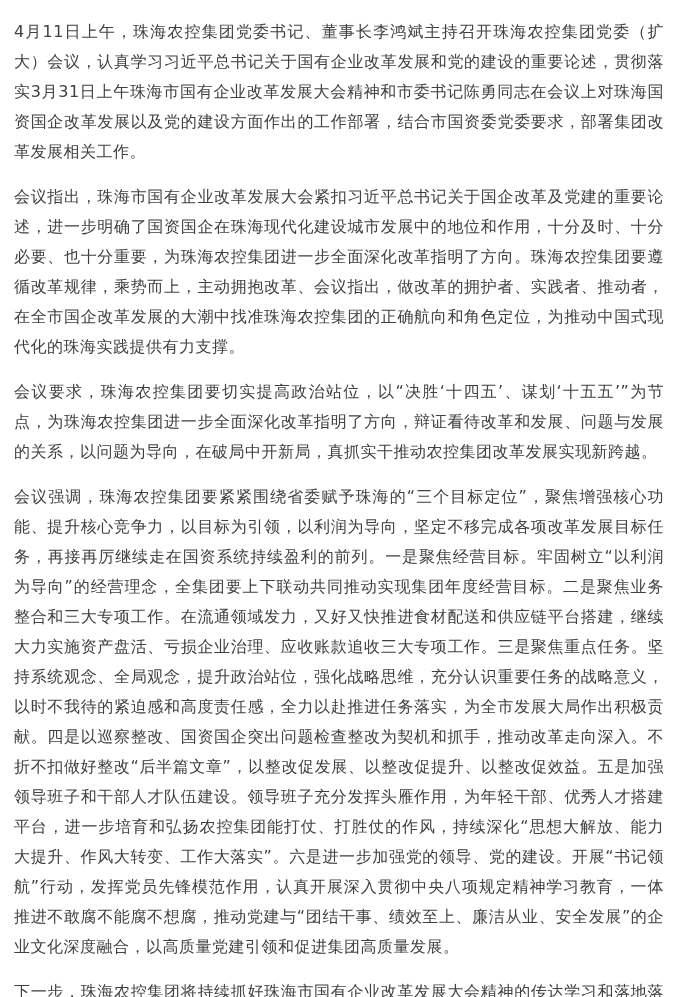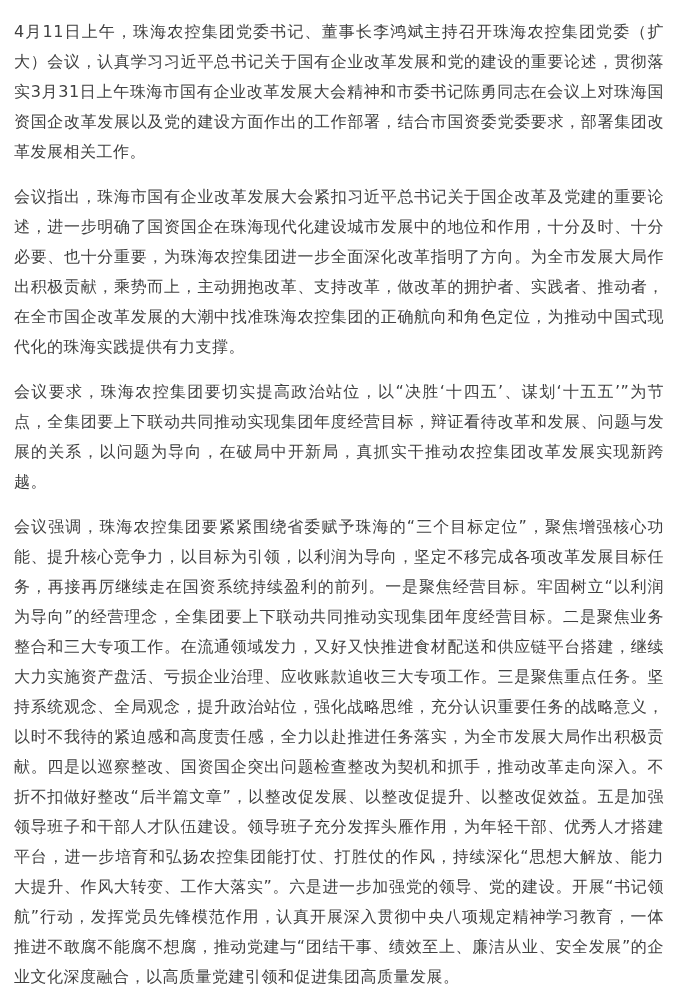--- a/index.html
+++ b/index.html
@@ -32,19 +32,19 @@
     .article p:last-child {
       margin-bottom: 0;
     }
   </style>
 </head>
 <body>
 
 <div class="page">
   <div class="article">
     <p>4月11日上午，珠海农控集团党委书记、董事长李鸿斌主持召开珠海农控集团党委（扩大）会议，认真学习习近平总书记关于国有企业改革发展和党的建设的重要论述，贯彻落实3月31日上午珠海市国有企业改革发展大会精神和市委书记陈勇同志在会议上对珠海国资国企改革发展以及党的建设方面作出的工作部署，结合市国资委党委要求，部署集团改革发展相关工作。</p>
-    <p>会议指出，珠海市国有企业改革发展大会紧扣习近平总书记关于国企改革及党建的重要论述，进一步明确了国资国企在珠海现代化建设城市发展中的地位和作用，十分及时、十分必要、也十分重要，为珠海农控集团进一步全面深化改革指明了方向。为全市发展大局作出积极贡献，乘势而上，主动拥抱改革、支持改革，做改革的拥护者、实践者、推动者，在全市国企改革发展的大潮中找准珠海农控集团的正确航向和角色定位，为推动中国式现代化的珠海实践提供有力支撑。</p>
-    <p>会议要求，珠海农控集团要切实提高政治站位，以“决胜‘十四五’、谋划‘十五五’”为节点，全集团要上下联动共同推动实现集团年度经营目标，辩证看待改革和发展、问题与发展的关系，以问题为导向，在破局中开新局，真抓实干推动农控集团改革发展实现新跨越。</p>
+    <p>会议指出，珠海市国有企业改革发展大会紧扣习近平总书记关于国企改革及党建的重要论述，进一步明确了国资国企在珠海现代化建设城市发展中的地位和作用，十分及时、十分必要、也十分重要，为珠海农控集团进一步全面深化改革指明了方向。珠海农控集团要遵循改革规律，乘势而上，主动拥抱改革、会议指出，做改革的拥护者、实践者、推动者，在全市国企改革发展的大潮中找准珠海农控集团的正确航向和角色定位，为推动中国式现代化的珠海实践提供有力支撑。</p>
+    <p>会议要求，珠海农控集团要切实提高政治站位，以“决胜‘十四五’、谋划‘十五五’”为节点，为珠海农控集团进一步全面深化改革指明了方向，辩证看待改革和发展、问题与发展的关系，以问题为导向，在破局中开新局，真抓实干推动农控集团改革发展实现新跨越。</p>
     <p>会议强调，珠海农控集团要紧紧围绕省委赋予珠海的“三个目标定位”，聚焦增强核心功能、提升核心竞争力，以目标为引领，以利润为导向，坚定不移完成各项改革发展目标任务，再接再厉继续走在国资系统持续盈利的前列。一是聚焦经营目标。牢固树立“以利润为导向”的经营理念，全集团要上下联动共同推动实现集团年度经营目标。二是聚焦业务整合和三大专项工作。在流通领域发力，又好又快推进食材配送和供应链平台搭建，继续大力实施资产盘活、亏损企业治理、应收账款追收三大专项工作。三是聚焦重点任务。坚持系统观念、全局观念，提升政治站位，强化战略思维，充分认识重要任务的战略意义，以时不我待的紧迫感和高度责任感，全力以赴推进任务落实，为全市发展大局作出积极贡献。四是以巡察整改、国资国企突出问题检查整改为契机和抓手，推动改革走向深入。不折不扣做好整改“后半篇文章”，以整改促发展、以整改促提升、以整改促效益。五是加强领导班子和干部人才队伍建设。领导班子充分发挥头雁作用，为年轻干部、优秀人才搭建平台，进一步培育和弘扬农控集团能打仗、打胜仗的作风，持续深化“思想大解放、能力大提升、作风大转变、工作大落实”。六是进一步加强党的领导、党的建设。开展“书记领航”行动，发挥党员先锋模范作用，认真开展深入贯彻中央八项规定精神学习教育，一体推进不敢腐不能腐不想腐，推动党建与“团结干事、绩效至上、廉洁从业、安全发展”的企业文化深度融合，以高质量党建引领和促进集团高质量发展。</p>
     <p>下一步，珠海农控集团将持续抓好珠海市国有企业改革发展大会精神的传达学习和落地落实，聚焦目标、聚焦任务，集中精力办好自己的事，以超常规思维、超常规举措、超常规力度把各项工作推向前进，奋力开创珠海农控集团高质量发展新局面。</p>
 
   </div>
 </div>
 
 </body></html>

